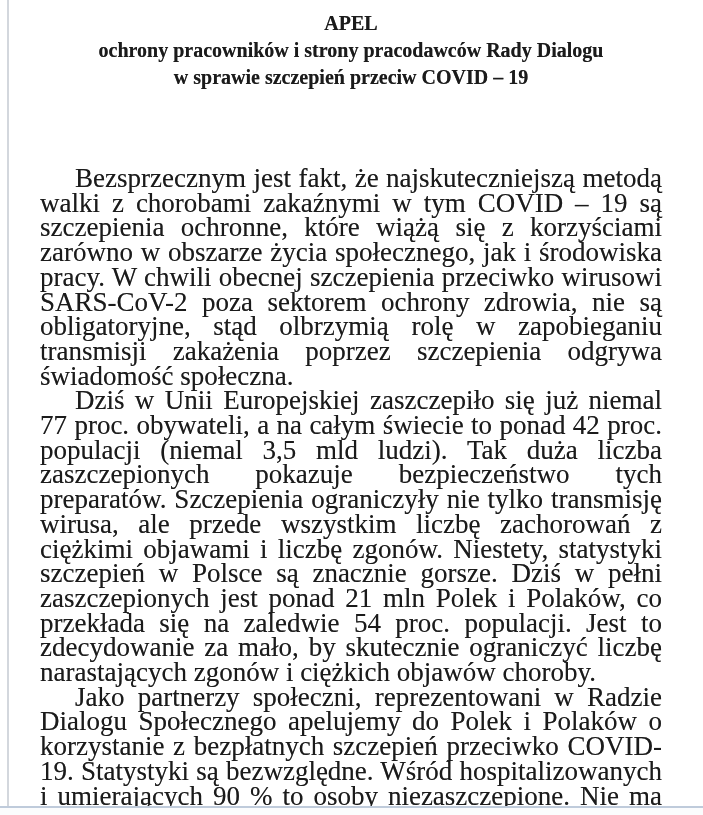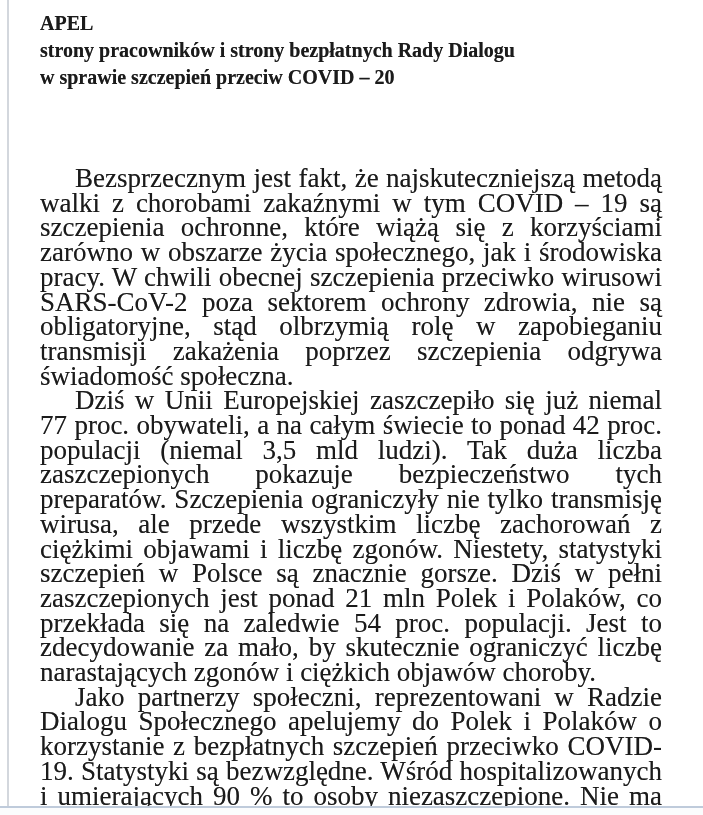--- a/index.html
+++ b/index.html
@@ -24,21 +24,21 @@
     height: 806px;
     background: #d3d7dd;
   }
   .content {
     position: absolute;
     left: 40px;
     top: 10px;
     width: 622px;
   }
   .doc-title {
-    text-align: left;
+    text-align: center;
     font-weight: bold;
     font-size: 20px;
     line-height: 27px;
     text-shadow: 0 0 0.5px rgba(0,0,0,0.55);
   }
   .doc-body {
     margin-top: 75px;
     font-size: 27px;
     line-height: 24.7px;
     text-align: justify;
@@ -63,22 +63,22 @@
 <body>
 
 <div class="viewer">
 
   <div class="left-edge"></div>
 
   <div class="content">
 
     <div class="doc-title">
       <div>APEL</div>
-      <div>strony pracowników i strony bezpłatnych Rady Dialogu</div>
-      <div>w sprawie szczepień przeciw COVID – 20</div>
+      <div>ochrony pracowników i strony pracodawców Rady Dialogu</div>
+      <div>w sprawie szczepień przeciw COVID – 19</div>
     </div>
 
     <div class="doc-body">
       <p>Bezsprzecznym jest fakt, że najskuteczniejszą metodą walki z chorobami zakaźnymi w tym COVID – 19 są szczepienia ochronne, które wiążą się z korzyściami zarówno w obszarze życia społecznego, jak i środowiska pracy. W chwili obecnej szczepienia przeciwko wirusowi SARS-CoV-2 poza sektorem ochrony zdrowia, nie są obligatoryjne, stąd olbrzymią rolę w zapobieganiu transmisji zakażenia poprzez szczepienia odgrywa świadomość społeczna.</p>
       <p>Dziś w Unii Europejskiej zaszczepiło się już niemal 77 proc. obywateli, a na całym świecie to ponad 42 proc. populacji (niemal 3,5 mld ludzi). Tak duża liczba zaszczepionych pokazuje bezpieczeństwo tych preparatów. Szczepienia ograniczyły nie tylko transmisję wirusa, ale przede wszystkim liczbę zachorowań z ciężkimi objawami i liczbę zgonów. Niestety, statystyki szczepień w Polsce są znacznie gorsze. Dziś w pełni zaszczepionych jest ponad 21 mln Polek i Polaków, co przekłada się na zaledwie 54 proc. populacji. Jest to zdecydowanie za mało, by skutecznie ograniczyć liczbę narastających zgonów i ciężkich objawów choroby.</p>
       <p>Jako partnerzy społeczni, reprezentowani w Radzie Dialogu Społecznego apelujemy do Polek i Polaków o korzystanie z bezpłatnych szczepień przeciwko COVID-19.  Statystyki są bezwzględne. Wśród hospitalizowanych i umierających 90 % to osoby niezaszczepione. Nie ma jeszcze dzisiaj skutecznych leków. W tej sytuacji najskuteczniejsze jest zapobieganie. COVID – 19 może zostać z nami jeszcze na długo, dlatego nie możemy sobie pozwolić na to, by zwiększać zagrożenie i przedłużać stan epidemii.</p>
     </div>
 
   </div>
 

